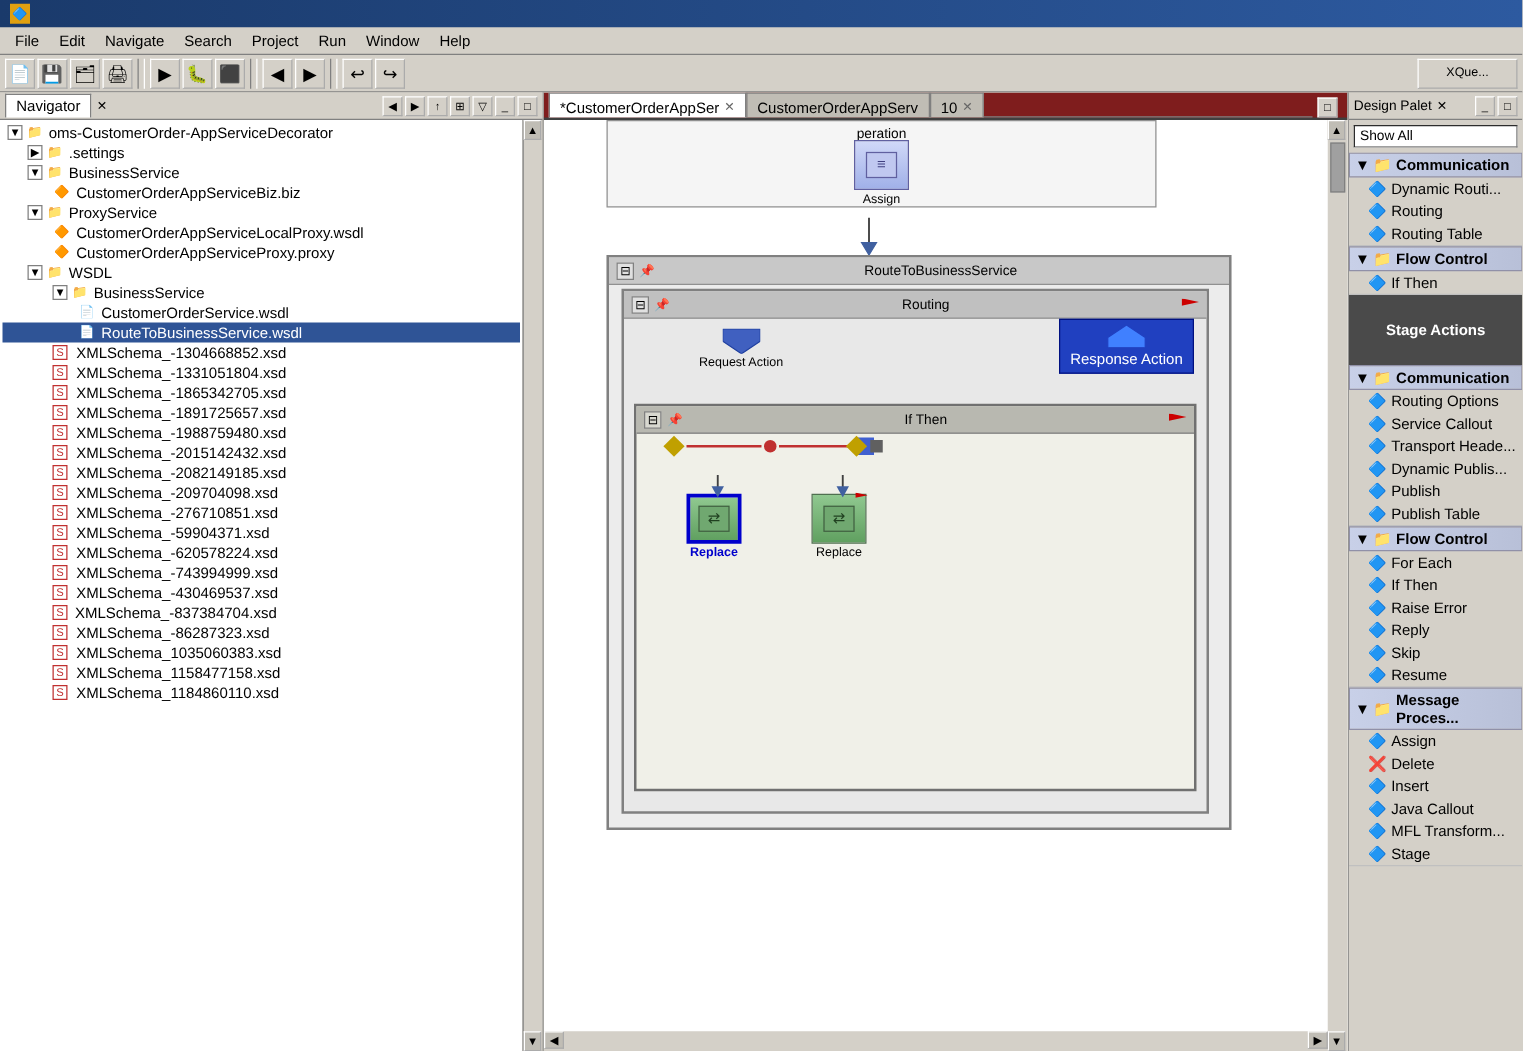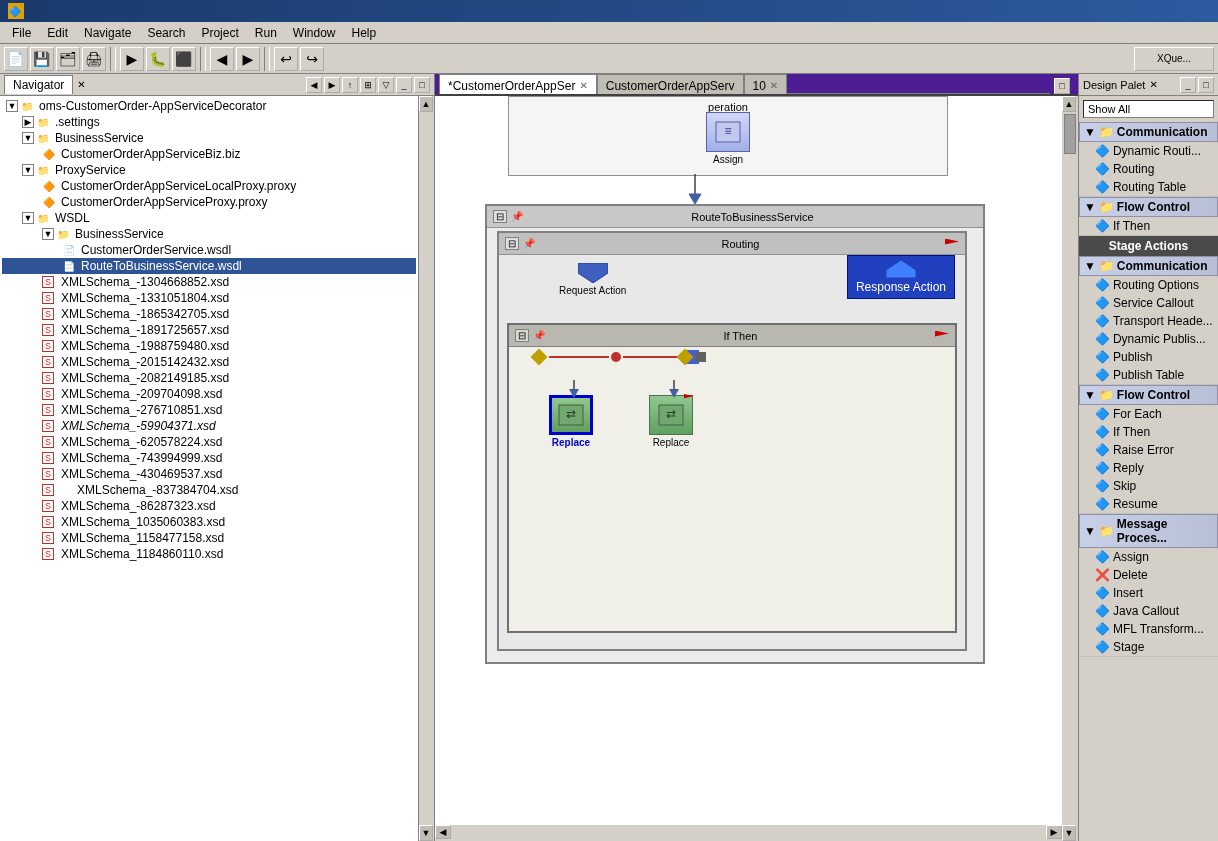--- a/index.html
+++ b/index.html
@@ -98,21 +98,21 @@
 
     
     .editor-panel {
       flex: 1;
       background: #d4d0c8;
       display: flex;
       flex-direction: column;
       overflow: hidden;
     }
     .editor-tab-bar {
-      background: #4c1d95;
+      background: #7f1d1d;
       border-bottom: 2px solid #404040;
       display: flex;
       align-items: flex-end;
       height: 22px;
       padding: 0 4px;
     }
     .editor-tab {
       background: #c0bdb5;
       border: 1px solid #808080;
       border-bottom: none;
@@ -184,21 +184,21 @@
       display: flex;
       align-items: center;
       padding: 2px 4px 2px 16px;
       cursor: pointer;
       font-size: 11px;
       gap: 3px;
     }
     .palette-stage-header {
       background: #4a4a4a;
       color: white;
-      padding: 3px 6px;
+      padding: 21px 6px;
       font-size: 11px;
       font-weight: bold;
       text-align: center;
     }
 
     
     .editor-canvas::-webkit-scrollbar { width: 16px; height: 16px; }
     .editor-canvas::-webkit-scrollbar-track { background: #d4d0c8; }
     .editor-canvas::-webkit-scrollbar-thumb { background: #a0a0a0; border: 1px solid #808080; }
 
@@ -305,21 +305,21 @@
         <div class="tree-node">
           <span class="tree-indent" style="width:20px;"></span>
           <span class="tree-toggle">▼</span>
           <span class="tree-icon" style="color:#e8c060;">📁</span>
           <span class="tree-label">ProxyService</span>
         </div>
 
         <div class="tree-node">
           <span class="tree-indent" style="width:40px;"></span>
           <span class="tree-icon" style="color:#c08000;">🔶</span>
-          <span class="tree-label">CustomerOrderAppServiceLocalProxy.proxy</span>
+          <span class="tree-label">CustomerOrderAppServiceLocalProxy.wsdl</span>
         </div>
 
         <div class="tree-node">
           <span class="tree-indent" style="width:40px;"></span>
           <span class="tree-icon" style="color:#c08000;">🔶</span>
           <span class="tree-label">CustomerOrderAppServiceProxy.proxy</span>
         </div>
 
         <div class="tree-node">
           <span class="tree-indent" style="width:20px;"></span>
@@ -388,41 +388,41 @@
           <span class="tree-label" style="margin-left:4px;">XMLSchema_-209704098.xsd</span>
         </div>
         <div class="tree-node">
           <span class="tree-indent" style="width:40px;"></span>
           <span class="tree-icon" style="color:#c03030; font-size:9px; border:1px solid #c03030; width:12px; height:12px; display:inline-flex; align-items:center; justify-content:center;">S</span>
           <span class="tree-label" style="margin-left:4px;">XMLSchema_-276710851.xsd</span>
         </div>
         <div class="tree-node">
           <span class="tree-indent" style="width:40px;"></span>
           <span class="tree-icon" style="color:#c03030; font-size:9px; border:1px solid #c03030; width:12px; height:12px; display:inline-flex; align-items:center; justify-content:center;">S</span>
-          <span class="tree-label" style="margin-left:4px;font-style:italic;">XMLSchema_-59904371.xsd</span>
+          <span class="tree-label" style="margin-left:4px;">XMLSchema_-59904371.xsd</span>
         </div>
         <div class="tree-node">
           <span class="tree-indent" style="width:40px;"></span>
           <span class="tree-icon" style="color:#c03030; font-size:9px; border:1px solid #c03030; width:12px; height:12px; display:inline-flex; align-items:center; justify-content:center;">S</span>
           <span class="tree-label" style="margin-left:4px;">XMLSchema_-620578224.xsd</span>
         </div>
         <div class="tree-node">
           <span class="tree-indent" style="width:40px;"></span>
           <span class="tree-icon" style="color:#c03030; font-size:9px; border:1px solid #c03030; width:12px; height:12px; display:inline-flex; align-items:center; justify-content:center;">S</span>
           <span class="tree-label" style="margin-left:4px;">XMLSchema_-743994999.xsd</span>
         </div>
         <div class="tree-node">
           <span class="tree-indent" style="width:40px;"></span>
           <span class="tree-icon" style="color:#c03030; font-size:9px; border:1px solid #c03030; width:12px; height:12px; display:inline-flex; align-items:center; justify-content:center;">S</span>
           <span class="tree-label" style="margin-left:4px;">XMLSchema_-430469537.xsd</span>
         </div>
         <div class="tree-node">
           <span class="tree-indent" style="width:40px;"></span>
           <span class="tree-icon" style="color:#c03030; font-size:9px; border:1px solid #c03030; width:12px; height:12px; display:inline-flex; align-items:center; justify-content:center;">S</span>
-          <span class="tree-label" style="margin-left:20px;">XMLSchema_-837384704.xsd</span>
+          <span class="tree-label" style="margin-left:3px;">XMLSchema_-837384704.xsd</span>
         </div>
         <div class="tree-node">
           <span class="tree-indent" style="width:40px;"></span>
           <span class="tree-icon" style="color:#c03030; font-size:9px; border:1px solid #c03030; width:12px; height:12px; display:inline-flex; align-items:center; justify-content:center;">S</span>
           <span class="tree-label" style="margin-left:4px;">XMLSchema_-86287323.xsd</span>
         </div>
         <div class="tree-node">
           <span class="tree-indent" style="width:40px;"></span>
           <span class="tree-icon" style="color:#c03030; font-size:9px; border:1px solid #c03030; width:12px; height:12px; display:inline-flex; align-items:center; justify-content:center;">S</span>
           <span class="tree-label" style="margin-left:4px;">XMLSchema_1035060383.xsd</span>
@@ -465,21 +465,21 @@
       <div style="display:flex; align-items:center; gap:2px; padding: 0 4px;">
         <div class="tab-ctrl-btn">□</div>
       </div>
     </div>
 
     <div style="display:flex; flex:1; overflow:hidden;">
       <div class="editor-canvas">
 
         <div class="canvas-content" style="width:600px; height:800px; position:relative;">
 
-          <div style="position:absolute; top:0; left:50px; width:440px; height:80px; border:1px solid #909090; background:#f5f5f5;margin-left:23px;">
+          <div style="position:absolute; top:0; left:50px; width:440px; height:70px; border:1px solid #909090; background:#f5f5f5;">
             <div style="text-align:center; padding:4px; font-size:11px;">peration</div>
 
             <div style="position:absolute; top:15px; left:50%; transform:translateX(-50%);">
               <div class="assign-node">
                 <div class="icon-box">
                   <svg width="28" height="24" viewBox="0 0 28 24">
                     <rect x="2" y="2" width="24" height="20" fill="#c0c8f0" stroke="#6060a0" stroke-width="1"></rect>
                     <text x="14" y="15" text-anchor="middle" font-size="10" fill="#404080">≡</text>
                   </svg>
                 </div>

